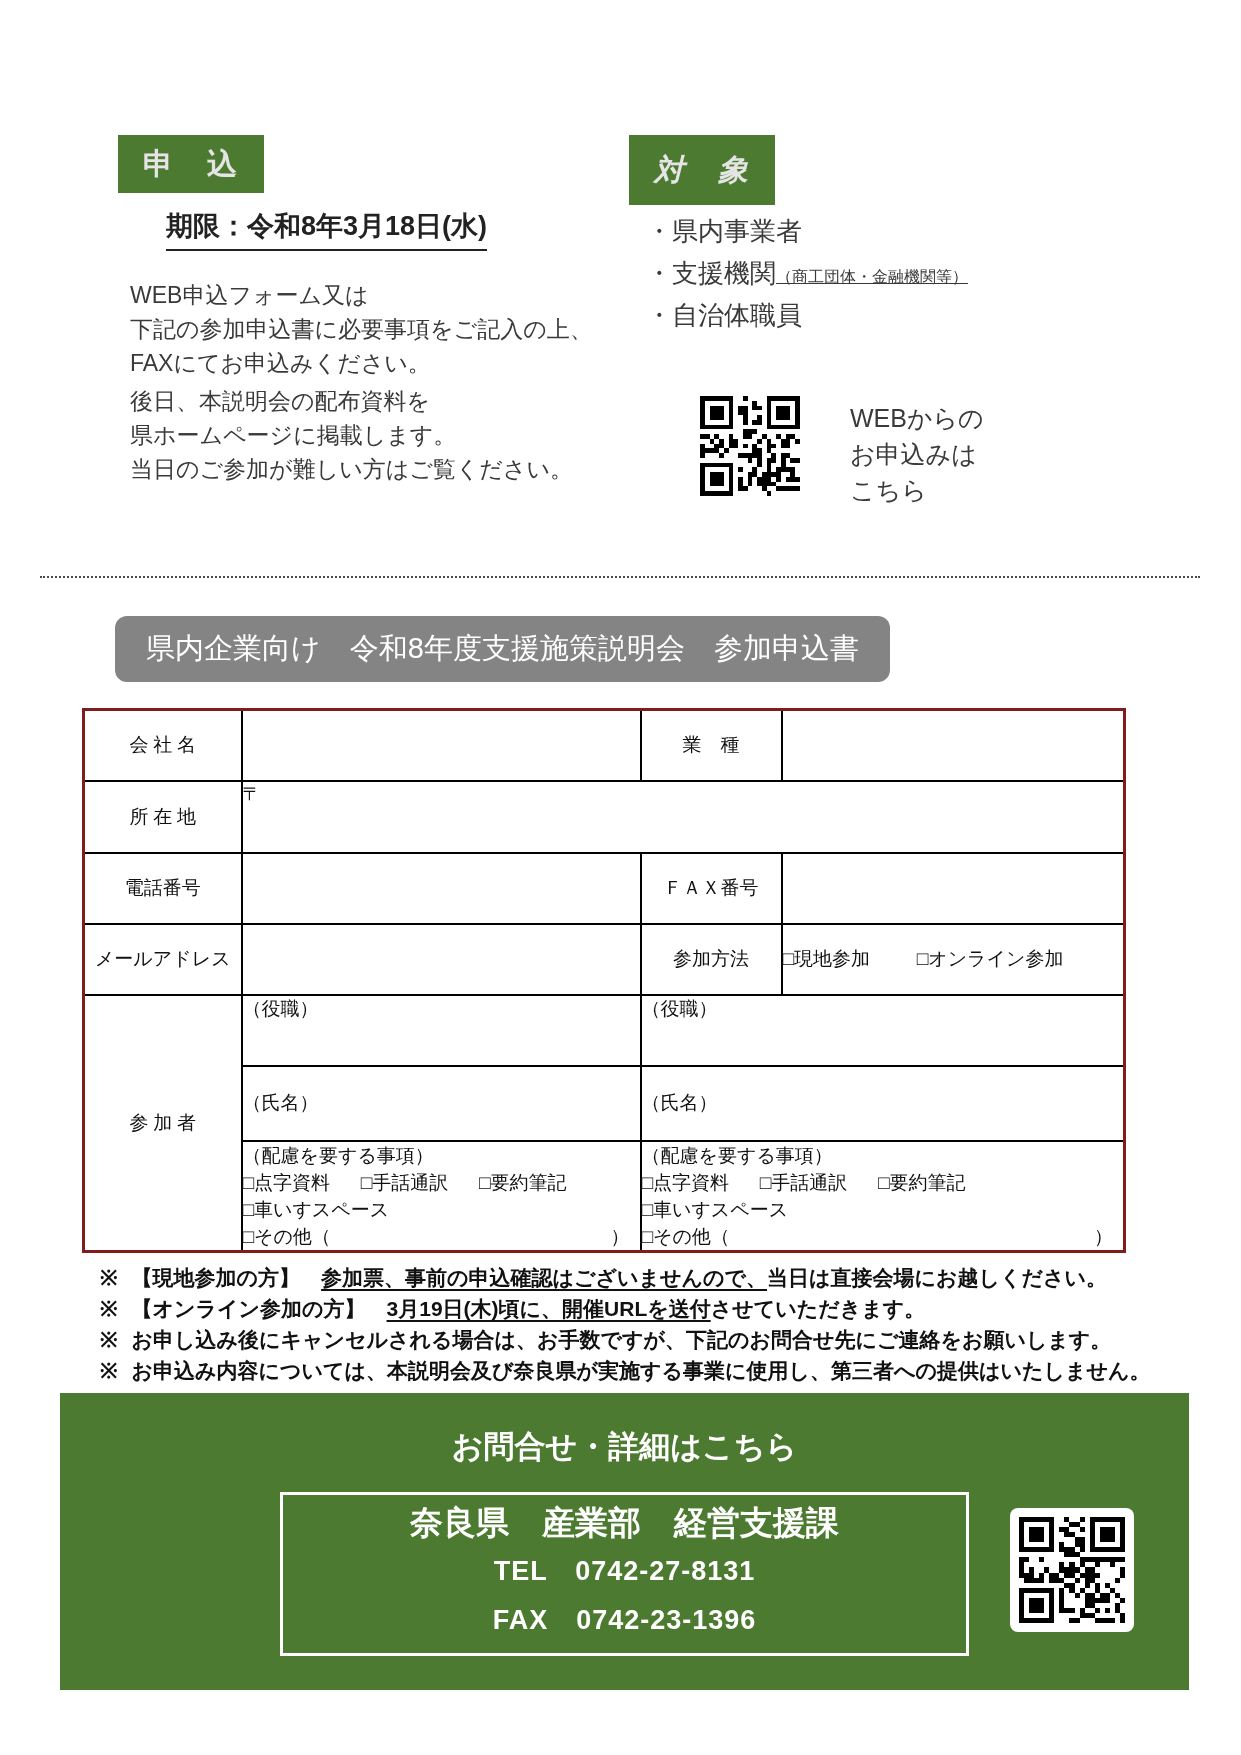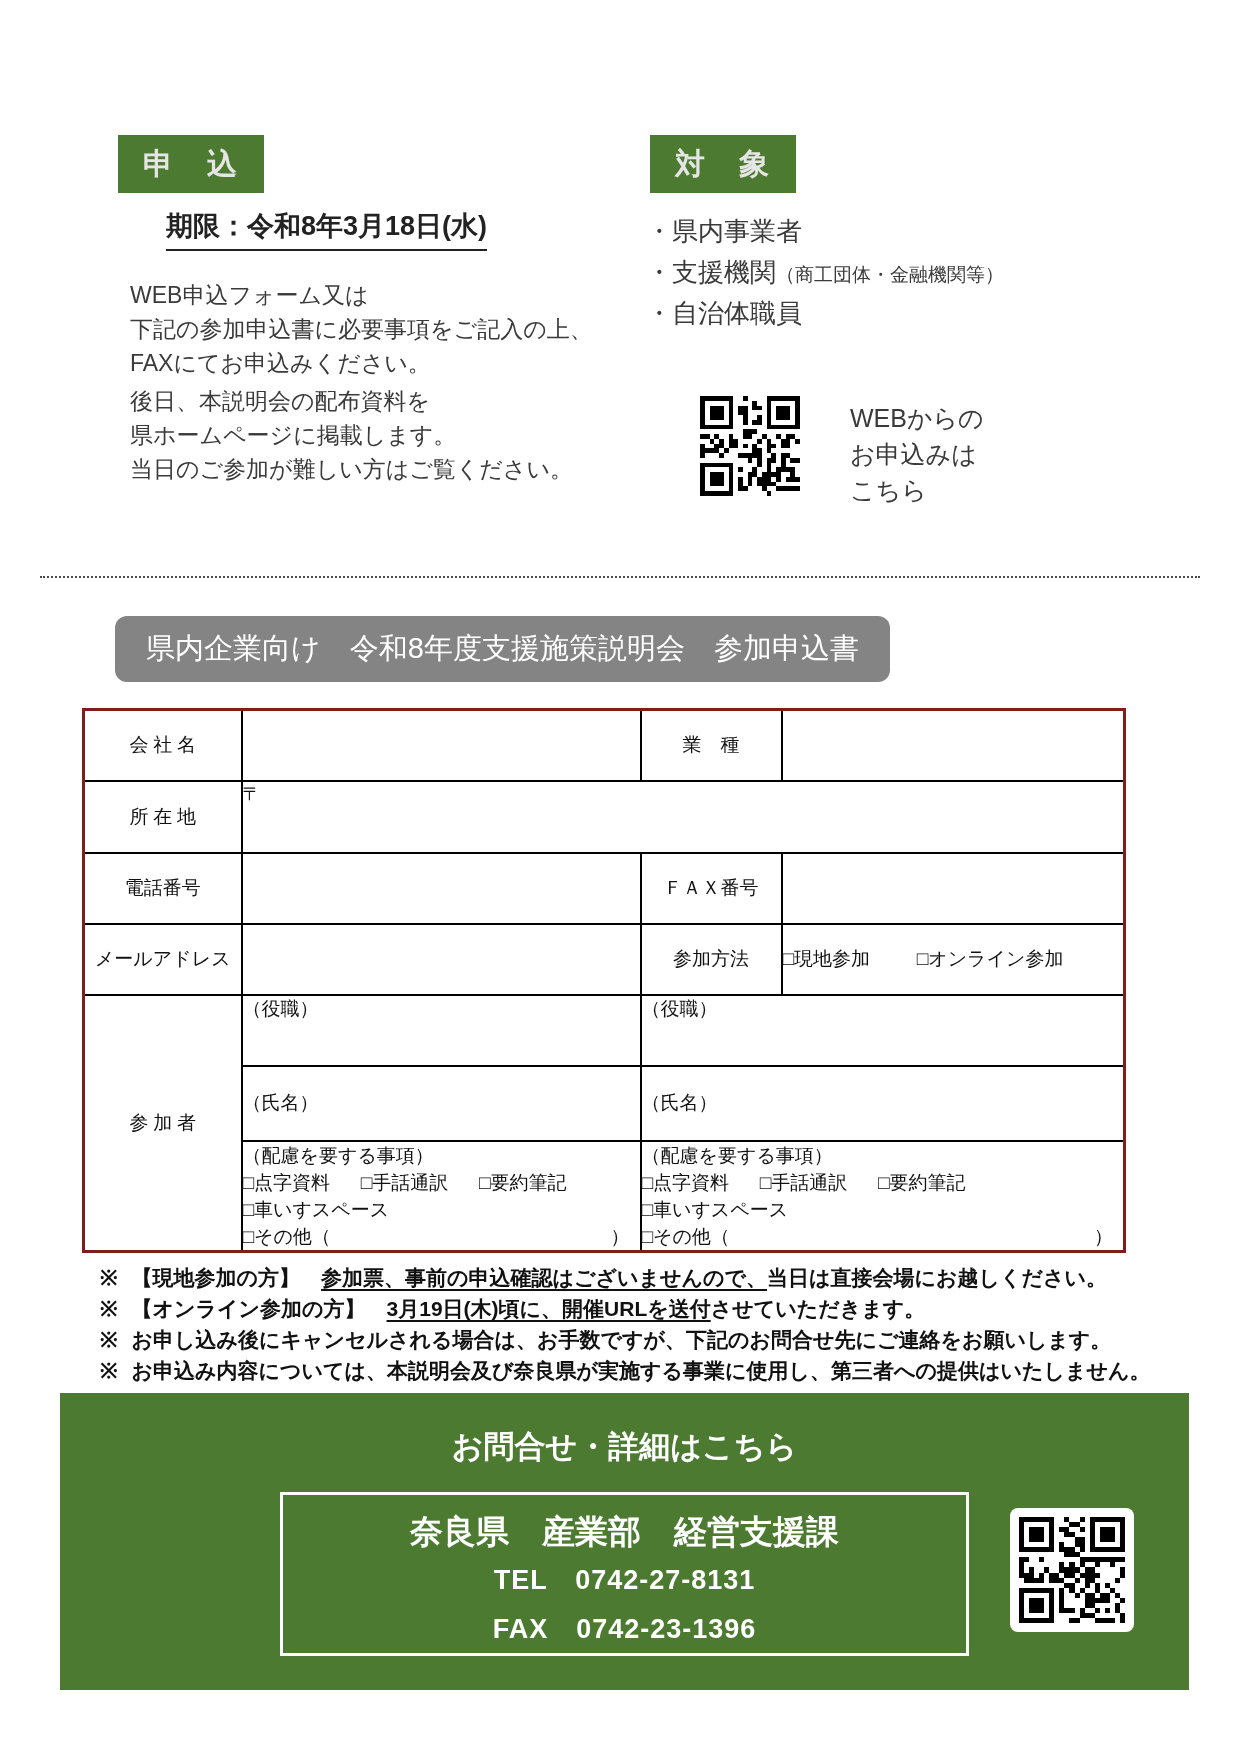--- a/index.html
+++ b/index.html
@@ -22,35 +22,35 @@
   
   .badge{
     background:var(--green);
     color:#e5e5e5;
     font-size:30px;
     font-weight:bold;
     display:flex;align-items:center;justify-content:center;
     letter-spacing:2px;
   }
   .badge-apply{left:118px;top:135px;width:146px;height:58px;}
-  .badge-target{left:650px;top:135px;width:146px;height:58px;}
+  .badge-target{left:629px;top:135px;width:146px;height:70px;font-style:italic;}
   
   .deadline{
     left:130px;top:208px;
     font-size:27px;font-weight:bold;color:#222;
     border-bottom:2px solid #222;
     padding-bottom:5px;
     margin-left:36px;
   }
   .para{font-size:23px;line-height:34px;color:#3a3a3a;}
   .para-apply{left:130px;top:278px;}
   .para-later{left:130px;top:384px;}
   
   .target-list{left:646px;top:212px;font-size:26px;line-height:39px;color:#3a3a3a;}
-  .target-note{font-size:19px;}
+  .target-note{font-size:16px;text-decoration:underline;}
   .qr-top{left:700px;top:396px;width:100px;height:100px;background:#fff;}
   .qr-caption{left:850px;top:400px;font-size:25px;line-height:36px;color:#3a3a3a;}
   
   .dotted-divider{
     left:40px;top:576px;width:1160px;height:0;
     border-top:2px dotted #4a4a4a;
   }
   
   .form-title-bar{
     left:115px;top:616px;width:775px;height:66px;
@@ -98,21 +98,21 @@
     margin-top:33px;
     text-align:center;
     font-size:31px;font-weight:bold;
   }
   .footer-box{
     width:689px;height:164px;
     margin:24px auto 0 auto;
     border:3px solid #fff;
     text-align:center;
     font-weight:bold;
-    padding-top:12px;
+    padding-top:3px;
   }
   .footer-org{font-size:33px;line-height:49px;}
   .footer-tel,.footer-fax{font-size:27px;line-height:49px;letter-spacing:1px;}
   .footer-qr{
     position:absolute;left:950px;top:115px;
     width:124px;height:124px;
     background:#fff;border-radius:8px;
     display:flex;align-items:center;justify-content:center;
   }
   .qr-box svg{display:block;}

